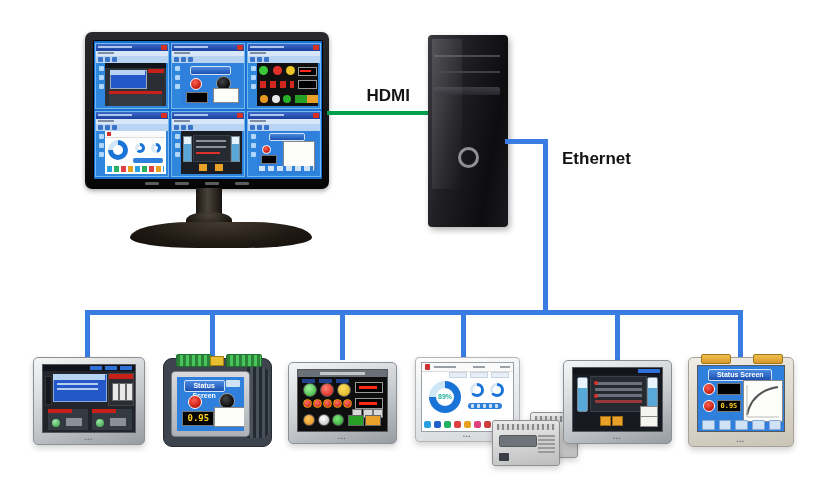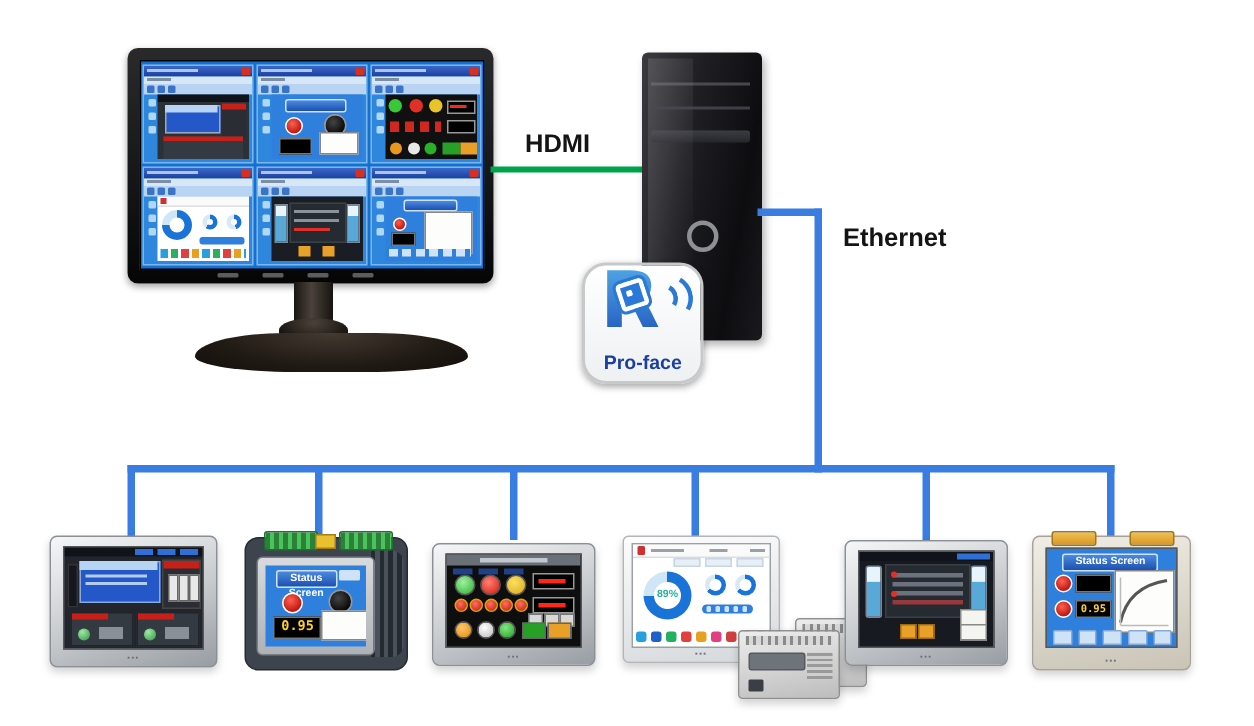--- a/index.html
+++ b/index.html
@@ -48,21 +48,21 @@
   .blk{position:absolute;background:#000;border:1px solid #777;color:#ffd020;
        font-family:"DejaVu Sans Mono", monospace;font-weight:bold;text-align:center;}
   .gauge-red{position:absolute;border-radius:50%;background:radial-gradient(circle at 40% 35%,#ff6050,#c01810 70%);
              border:1px solid #fff;}
   .gauge-dark{position:absolute;border-radius:50%;background:radial-gradient(circle at 40% 35%,#444,#0a0a0a 70%);
               border:1px solid #999;}
   .whitebox{position:absolute;background:#fdfdfb;border:1px solid #888;}
 
   
   .hdmi-line{position:absolute;left:327px;top:111px;width:103px;height:4px;background:#00a24d;}
-  .hdmi-label{position:absolute;left:350px;top:86px;width:60px;font-size:17px;font-weight:bold;color:#141414;}
+  .hdmi-label{position:absolute;left:350px;top:86px;width:60px;font-size:17px;font-weight:bold;color:#141414;text-align:right;}
   .eth{background:#3a7de2;position:absolute;}
   .eth-pc-h{left:505px;top:139px;width:43px;height:5px;}
   .eth-pc-v{left:543px;top:139px;width:5px;height:176px;}
   .eth-bus{left:85px;top:310px;width:658px;height:5px;}
   .drop{width:5px;top:310px;height:50px;}
   .eth-label{position:absolute;left:562px;top:149px;font-size:17px;font-weight:600;color:#141414;}
 
   
   .pc{position:absolute;left:428px;top:35px;width:80px;height:192px;border-radius:4px;
       background:linear-gradient(100deg,#3a3a40 0%,#202024 35%,#0d0d10 75%,#1a1a1e 100%);
@@ -398,29 +398,20 @@
 
   <div class="hdmi-line"></div>
   <div class="hdmi-label">HDMI</div>
 
   <div class="pc">
     <div class="bay"></div>
     <div class="gloss"></div>
     <div class="power"></div>
   </div>
 
-  <div class="logo">
-    <div class="r">R</div>
-    <div class="chip">
-        <b></b>
-      </div>
-    <div class="w1"></div>
-    <div class="w2"></div>
-    <div class="txt">Pro-face</div>
-  </div>
 
   <div class="eth eth-pc-h"></div>
   <div class="eth eth-pc-v"></div>
   <div class="eth eth-bus"></div>
   <div class="eth drop" style="left:85px;"></div>
   <div class="eth drop" style="left:210px;"></div>
   <div class="eth drop" style="left:340px;"></div>
   <div class="eth drop" style="left:461px;"></div>
   <div class="eth drop" style="left:615px;"></div>
   <div class="eth drop" style="left:738px;"></div>

